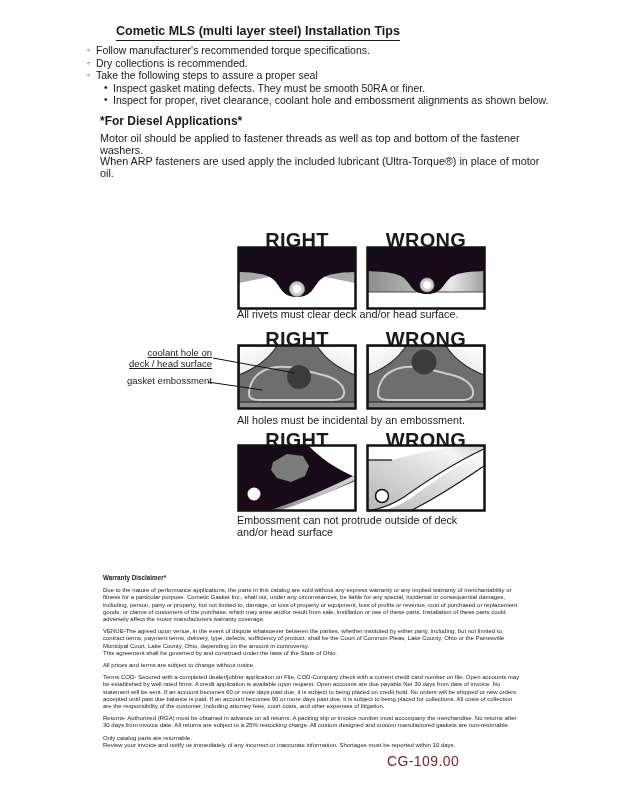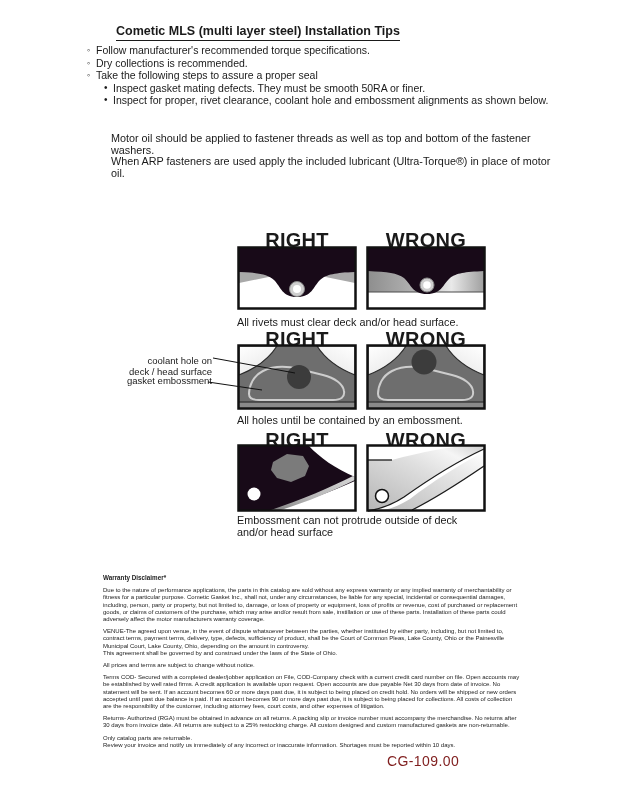--- a/index.html
+++ b/index.html
@@ -11,29 +11,29 @@
     position:absolute; left:100px; top:24px; font-size:12.5px; font-weight:bold;
     border-bottom:1.5px solid #1a1a1a; padding-bottom:2px;margin-left:16px;
   }
   .bullets { position:absolute; left:87px; top:44px; font-size:10.5px; line-height:12.6px; }
   .b-row { display:flex; align-items:flex-start; }
   .b-row.sub { margin-left:17px; }
   .b-marker { width:9px; flex:0 0 9px; font-size:9px; line-height:12.6px; }
   .b-marker.filled { font-size:10px; }
   .diesel-heading { position:absolute; left:100px; top:114px; font-size:12px; font-weight:bold; }
   .para { position:absolute; left:100px; width:456px; font-size:10.8px; line-height:11.7px; white-space:pre-line; }
-  .p1 { top:133px;margin-left:11px; }
+  .p1 { top:133px; }
   .p2 { top:163px; }
   .note { top:206px; }
   .fig-label { position:absolute; width:120px; text-align:center; font-size:20px; font-weight:bold; letter-spacing:0.3px; }
   .fig-box { position:absolute; width:120px; }
   .fig-box svg { display:block; }
   .fig-caption { position:absolute; left:237px; font-size:10.8px; line-height:12px; white-space:pre-line; }
   .ann { position:absolute; left:100px; width:112px; text-align:right; font-size:9.5px; line-height:10.6px; white-space:pre-line; }
-  .ann-coolant { top:356px; }
+  .ann-coolant { top:348px;text-decoration:underline; }
   .ann-emboss { top:376px; }
   .leader-overlay { position:absolute; left:206px; top:350px; width:100px; height:45px; z-index:5; pointer-events:none; }
   .disclaimer { position:absolute; left:103px; top:574px; width:418px; font-size:6px; line-height:7.2px; color:#222; }
   .disc-h { font-weight:bold; font-size:6.3px; margin:0 0 6px 0; }
   .disc-p { margin:0 0 5px 0; white-space:pre-line; }
   .page-code { position:absolute; left:387px; top:753px; font-size:14px; letter-spacing:0.4px; color:#7f1d1d; }
 </style>
 </head>
 <body>
 
@@ -57,20 +57,21 @@
     <div class="b-row sub">
       <span class="b-marker filled">•</span>
       <span>Inspect gasket mating defects.  They must be smooth 50RA or finer.</span>
     </div>
     <div class="b-row sub">
       <span class="b-marker filled">•</span>
       <span>Inspect for proper, rivet clearance, coolant hole and embossment alignments as shown below.</span>
     </div>
   </div>
 
+  <div class="diesel-heading">*For Diesel Applications*</div>
   <div class="para p1">Motor oil should be applied to fastener threads as well as top and bottom of the fastener washers.
 When ARP fasteners are used apply the included lubricant (Ultra-Torque®) in place of motor oil.</div>
 
   <div class="fig-label" style="left:237px; top:229px;">RIGHT</div>
   <div class="fig-label" style="left:366px; top:229px;">WRONG</div>
 
   <div class="fig-box" style="left:237px; top:246px;">
     <svg width="120" height="64" viewBox="0 0 120 64">
       <rect x="1" y="1" width="118" height="62" fill="#ffffff"></rect>
       <polygon points="2,26 2,37 46,28" fill="#a9a9a9"></polygon>
@@ -95,21 +96,21 @@
       <rect x="1" y="1" width="118" height="62" fill="#ffffff"></rect>
       <rect x="2" y="25" width="116" height="21" fill="url(#f1w-deck)"></rect>
       <line x1="2" y1="46" x2="118" y2="46" stroke="#4a4a4a" stroke-width="1"></line>
       <path d="M2,2 H118 V25 C98,26 91,27 84,32 C77,38 76,48 61,48 C46,48 45,38 38,32 C31,27 22,26 2,25 Z" fill="#180a18"></path>
       <circle cx="61" cy="39" r="7" fill="#cfcfcf" stroke="#8a8a8a" stroke-width="1"></circle>
       <circle cx="61" cy="39" r="3.8" fill="#ffffff"></circle>
       <rect x="1.5" y="1.5" width="117" height="61" fill="none" stroke="#111" stroke-width="2.5"></rect>
     </svg>
   </div>
 
-  <div class="fig-caption" style="top:316px;">All rivets must clear deck and/or head surface.</div>
+  <div class="fig-caption" style="top:308px;">All rivets must clear deck and/or head surface.</div>
 
   <div class="ann ann-coolant">coolant hole on
 deck / head surface</div>
   <div class="ann ann-emboss">gasket embossment</div>
   <svg class="leader-overlay" viewBox="0 0 100 45">
     <line x1="7" y1="8" x2="89" y2="23" stroke="#111" stroke-width="1"></line>
     <line x1="2" y1="32" x2="56" y2="40" stroke="#111" stroke-width="1"></line>
   </svg>
 
   <div class="fig-label" style="left:237px; top:328px;">RIGHT</div>
@@ -158,21 +159,21 @@
       <path d="M2,2 H40 C33,13 20,24 2,31 Z" fill="url(#f2w-bl)" stroke="#2b2b2b" stroke-width="1.2"></path>
       <path d="M118,2 H80 C87,13 100,24 118,31 Z" fill="url(#f2w-br)" stroke="#2b2b2b" stroke-width="1.2"></path>
       <rect x="2" y="58" width="116" height="6" fill="#8a8a8a"></rect>
       <line x1="2" y1="58" x2="118" y2="58" stroke="#3e3e3e" stroke-width="1.5"></line>
       <path d="M12,50 C12,42 16,32 26,27 C36,22 50,22 62,25 L86,31 C98,34 106,40 107,47 C108,53 104,56 96,56 L22,56 C15,56 12,54 12,50 Z" fill="none" stroke="#cdcdcd" stroke-width="2"></path>
       <circle cx="58" cy="18" r="12.5" fill="#3c3c3c"></circle>
       <rect x="1.5" y="1.5" width="117" height="63" fill="none" stroke="#111" stroke-width="2.5"></rect>
     </svg>
   </div>
 
-  <div class="fig-caption" style="top:414px;">All holes until be contained by an embossment.</div>
+  <div class="fig-caption" style="top:414px;">All holes must be incidental by an embossment.</div>
 
   <div class="fig-label" style="left:237px; top:429px;">RIGHT</div>
   <div class="fig-label" style="left:366px; top:429px;">WRONG</div>
 
   <div class="fig-box" style="left:237px; top:444px;">
     <svg width="120" height="68" viewBox="0 0 120 68">
       <defs>
         <linearGradient id="f3r-stripe" x1="1" y1="0" x2="0" y2="1">
           <stop offset="0" stop-color="#d6d6d6"></stop>
             <stop offset="0.6" stop-color="#b5b5b5"></stop>

